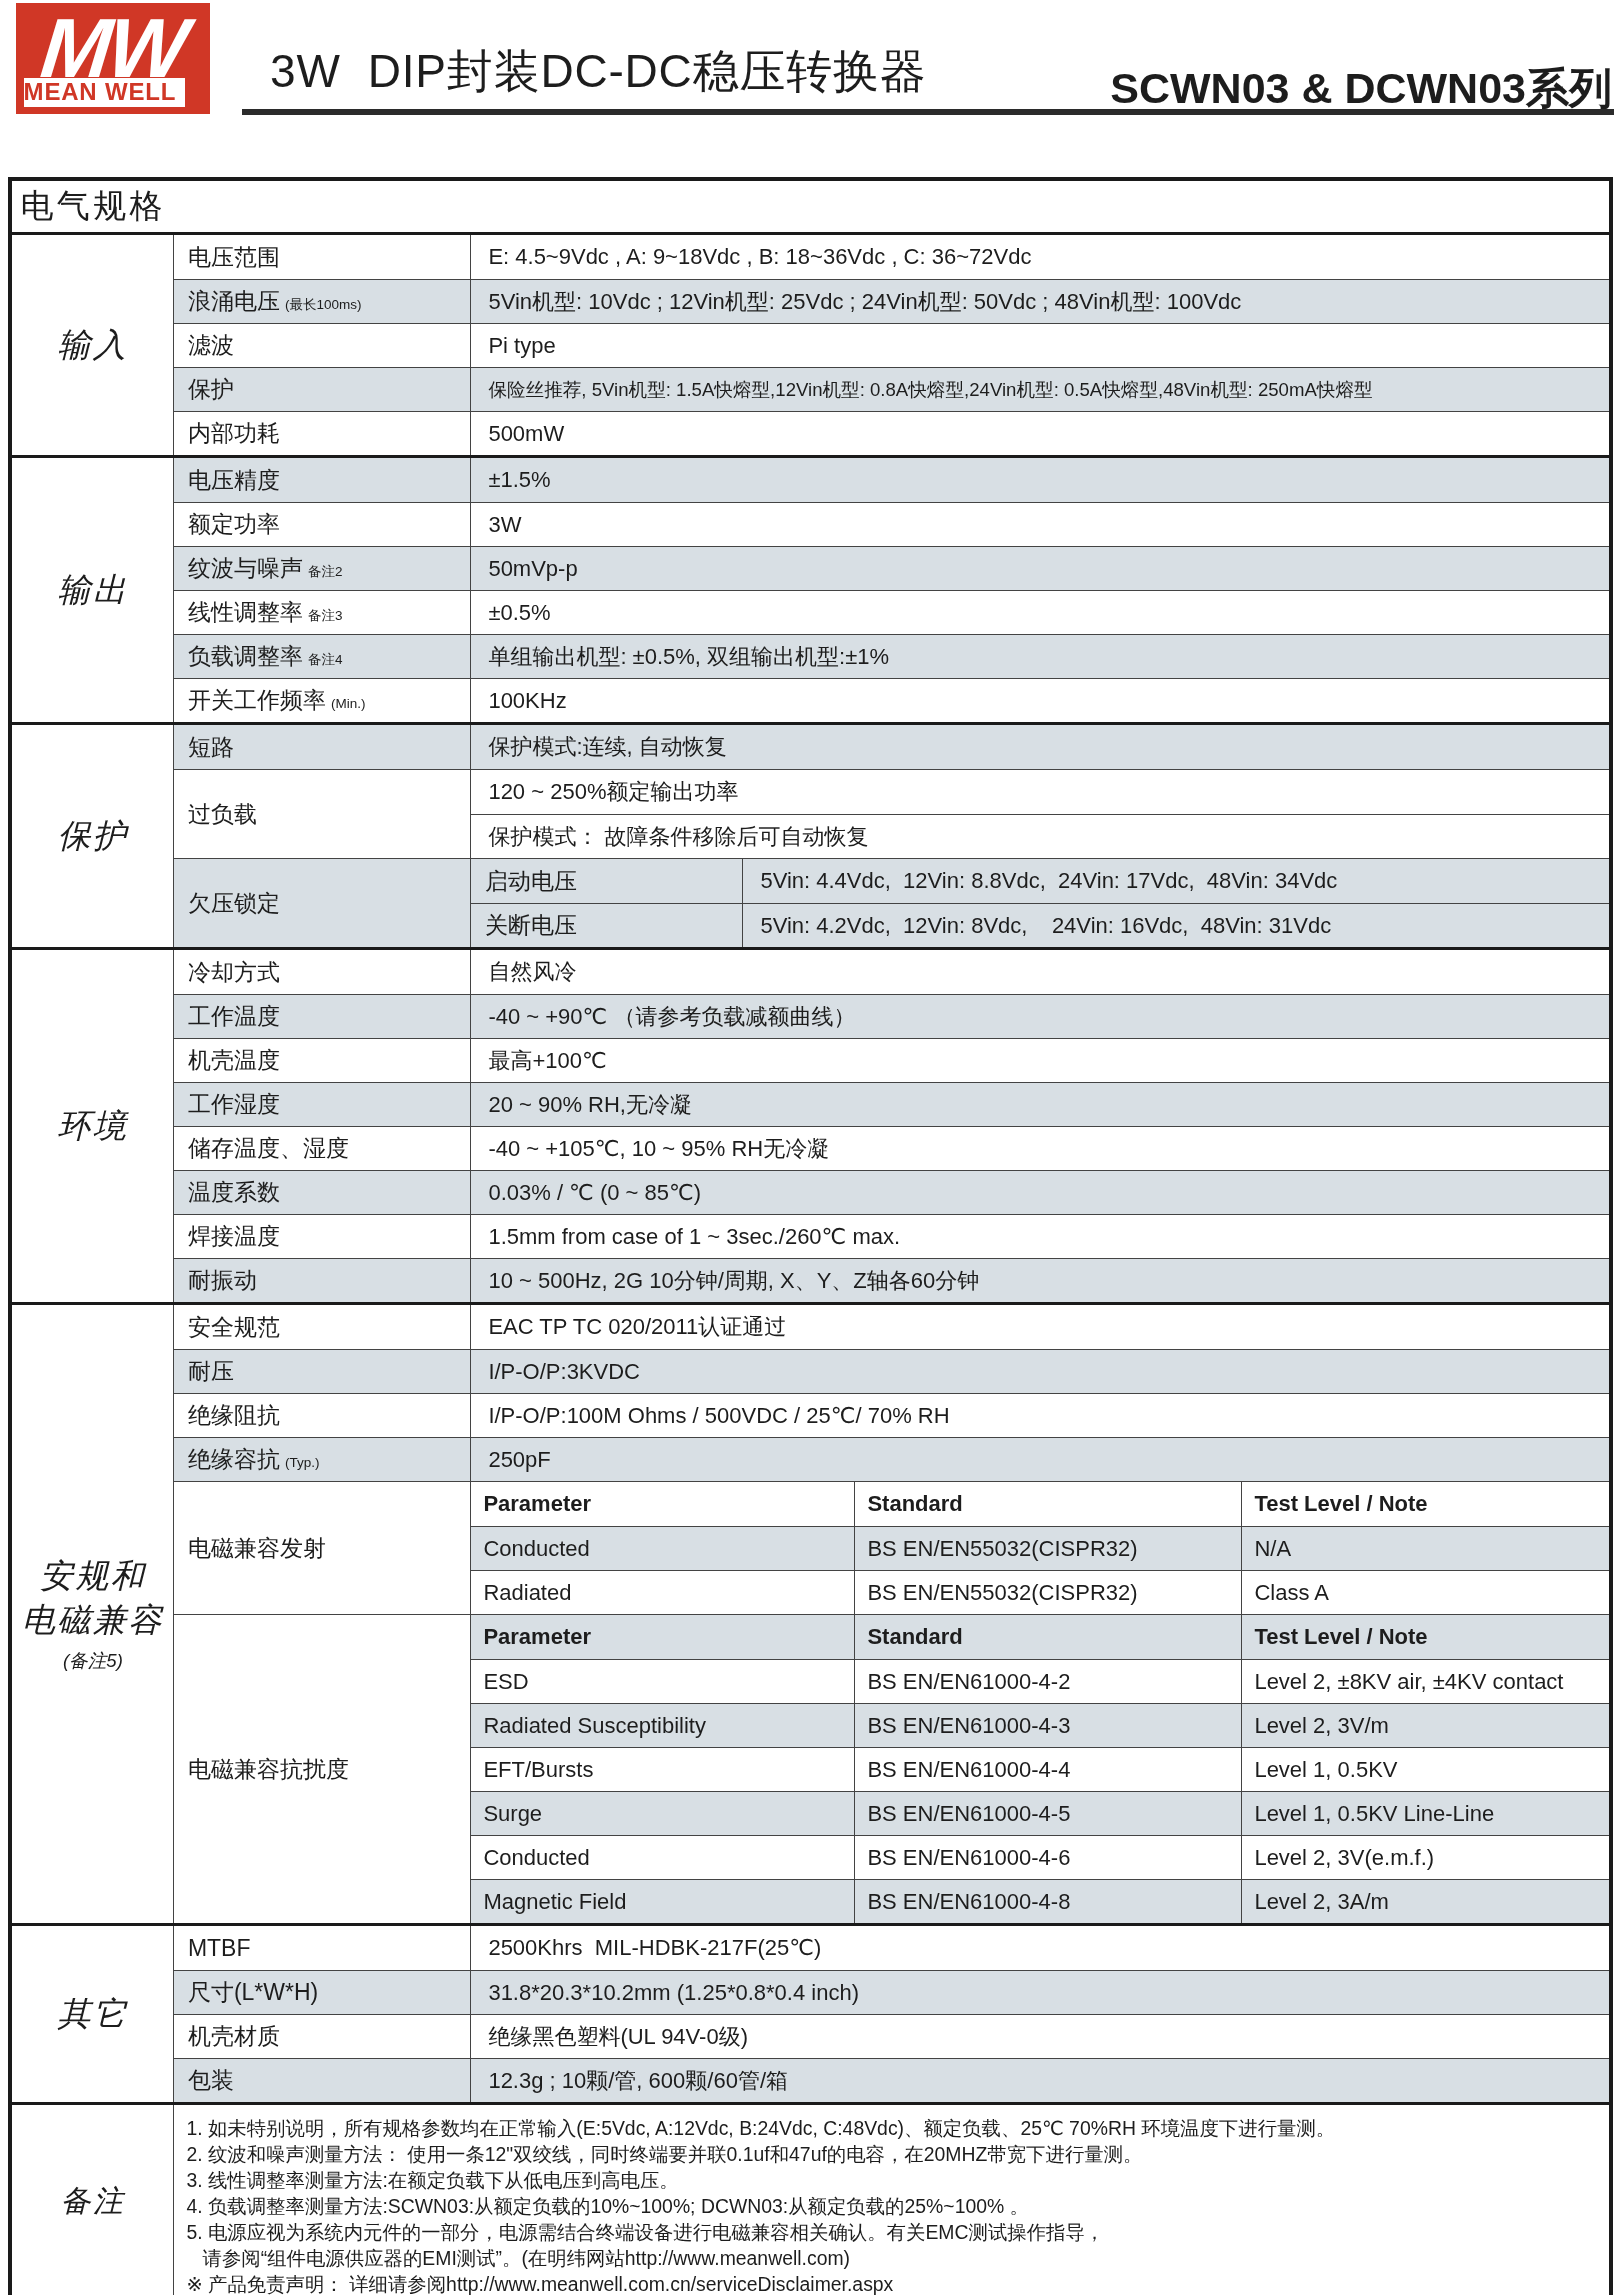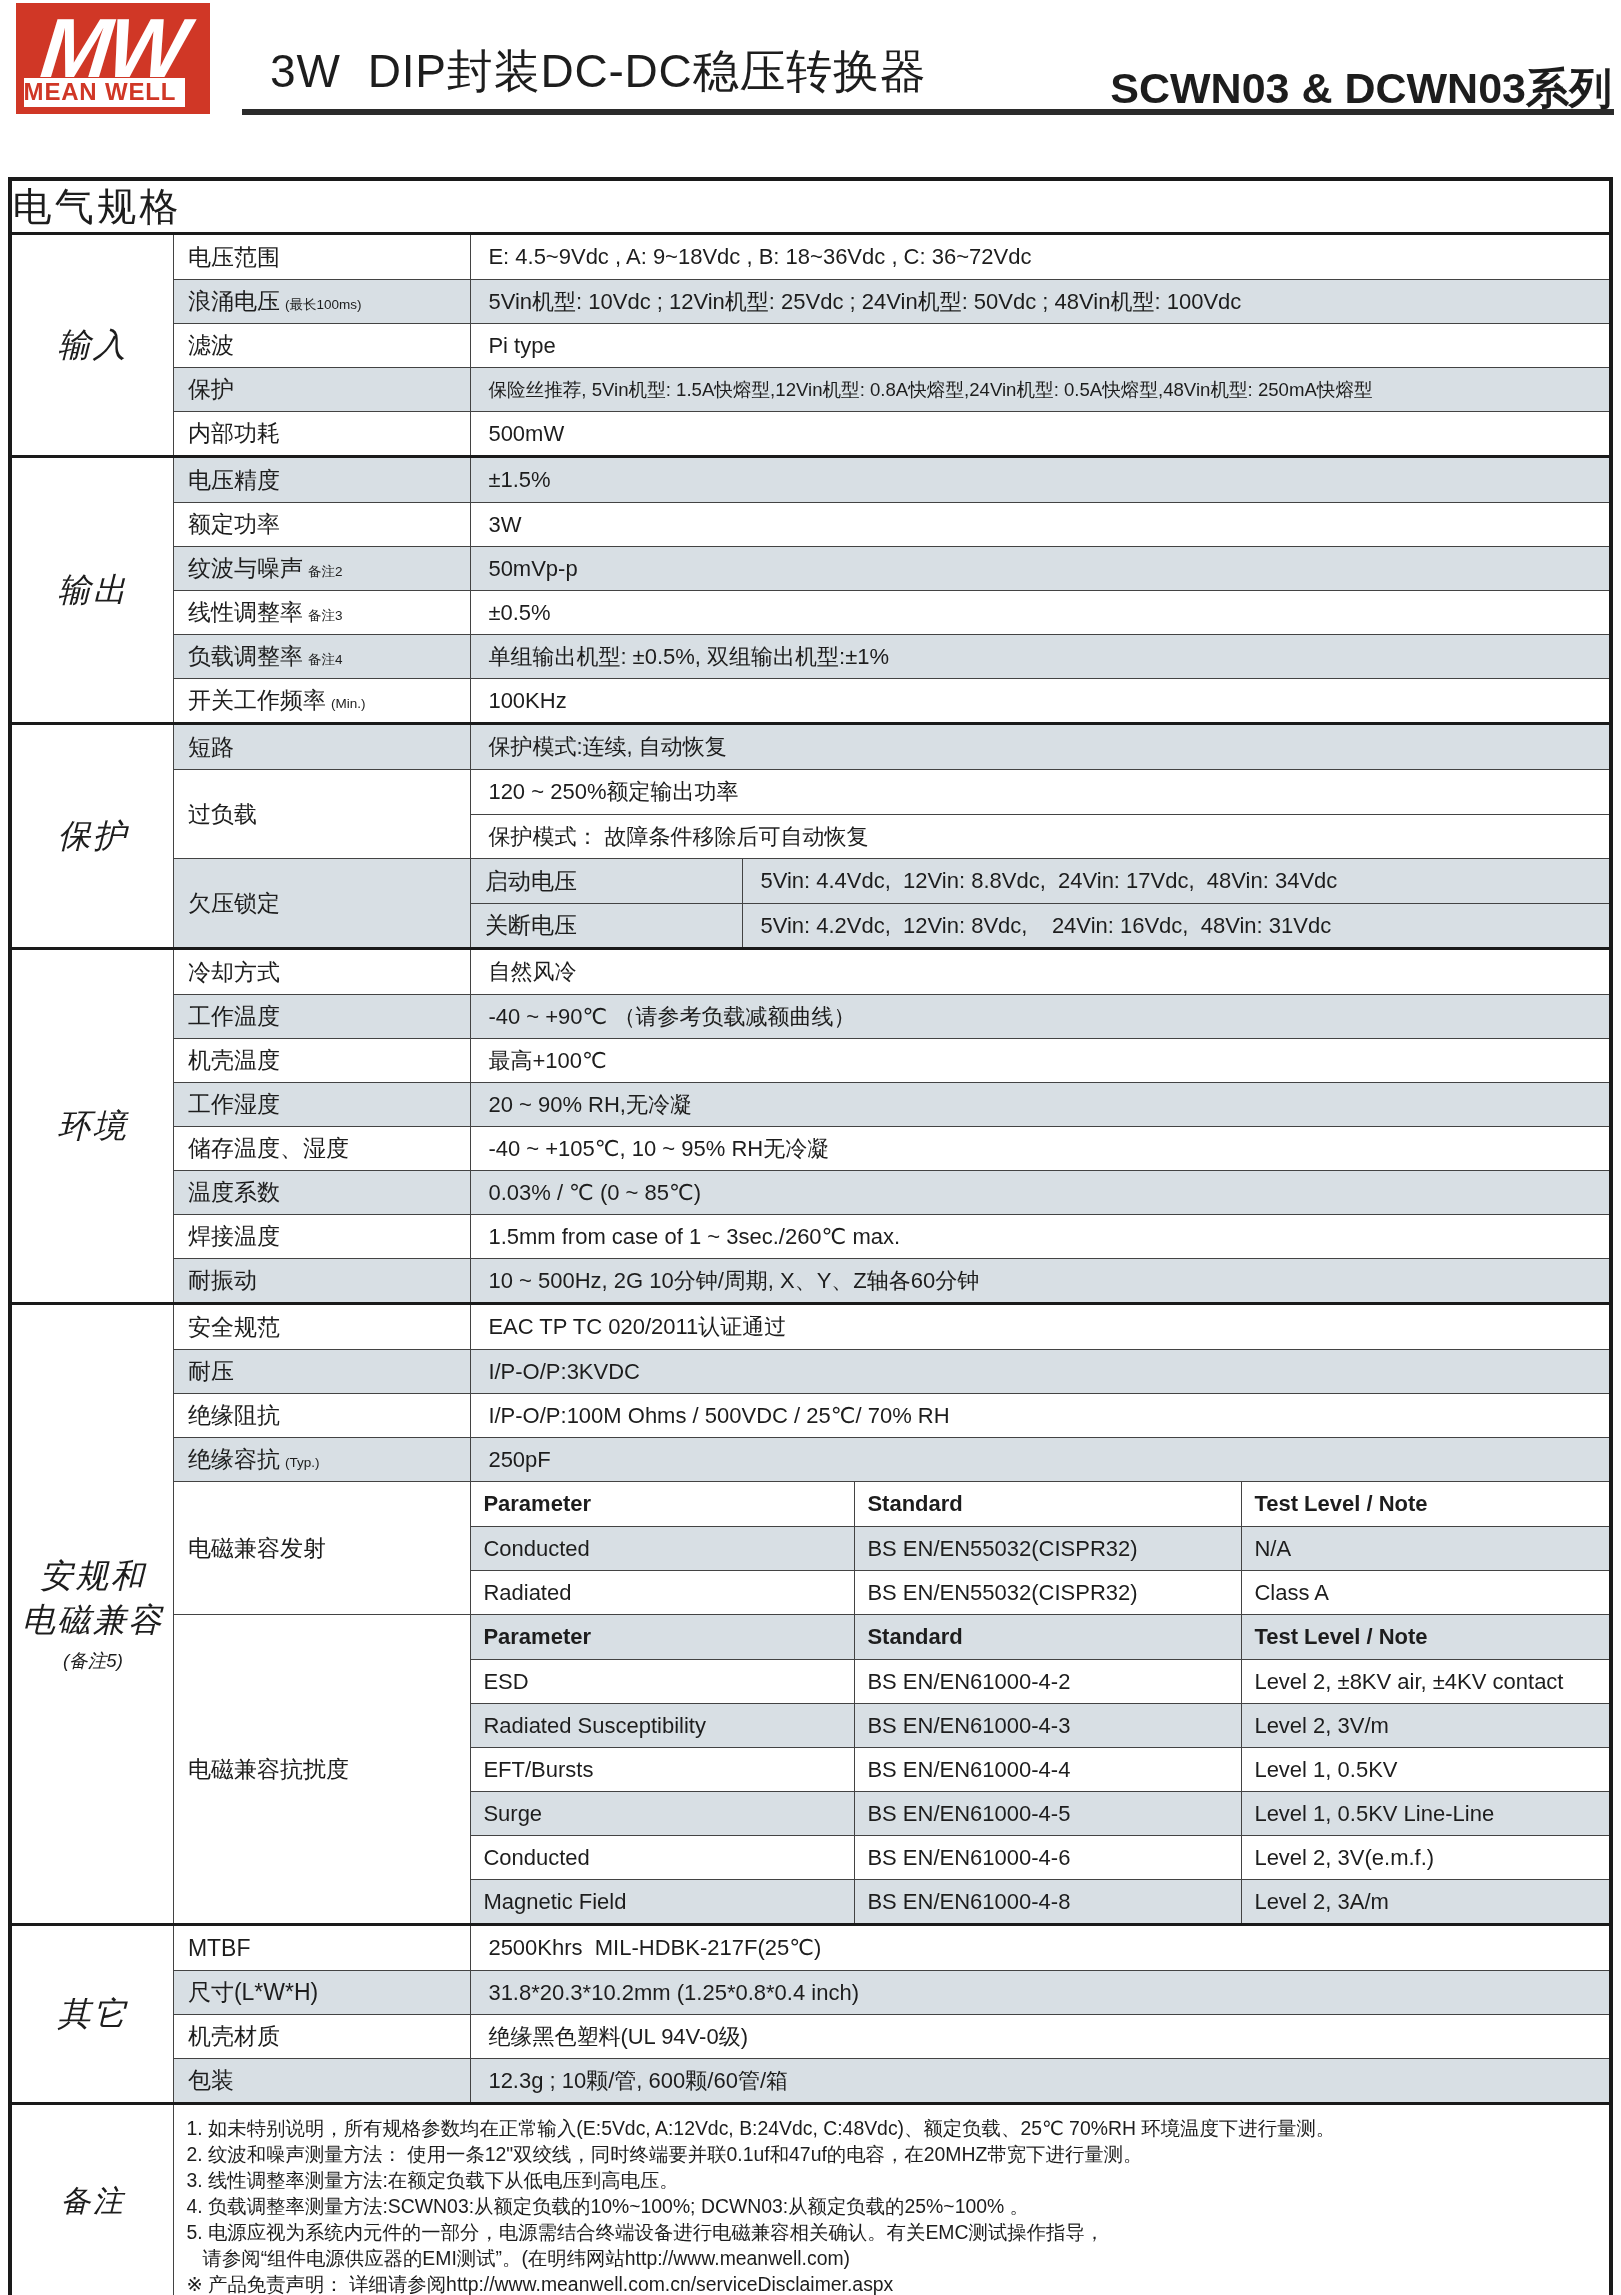--- a/index.html
+++ b/index.html
@@ -17,21 +17,21 @@
   }
   .logo-strip { position:absolute; left:7.6px; right:25px; bottom:7.6px; height:29px; background:#fff;
     display:flex; align-items:center; }
   .logo-brand { color:#d03726; font-weight:bold; font-size:24px; letter-spacing:0.8px; white-space:pre; }
   .doc-title { position:absolute; left:254px; top:41px; font-size:46px; font-weight:normal; white-space:pre; letter-spacing:0.8px;margin-left:16px; }
   .series-title { position:absolute; right:10px; top:60px; font-size:43px; font-weight:bold; white-space:pre; }
   .title-rule { position:absolute; left:242px; right:8.4px; top:109px; height:6px; background:#2b2b2b; }
 
   
   .spec-table { position:absolute; left:8.4px; top:177px; width:1605px; border:4.2px solid #1a1a1a; background:#fff; }
-  .spec-header { height:51px; display:flex; align-items:center; padding-left:0; font-size:39px; letter-spacing:3.4px; }
+  .spec-header { height:51px; display:flex; align-items:center; padding-left:8px; font-size:33px; letter-spacing:3.4px; }
   .section { display:flex; border-top:3.4px solid #1a1a1a; }
   .cat {
     width:162px; min-width:162px; border-right:1.7px solid #434343;
     display:flex; flex-direction:column; align-items:center; justify-content:center;
     font-size:33px; letter-spacing:2.5px; text-align:center;font-style:italic;
   }
   .cat .cat-note { font-size:18.6px; letter-spacing:0; margin-top:6.8px; }
   .cat .cat-line { line-height:44px; }
   .rows { flex:1; display:flex; flex-direction:column; min-width:0;text-align:center; }
   .rows > * + * { border-top:1.7px solid #434343; }

